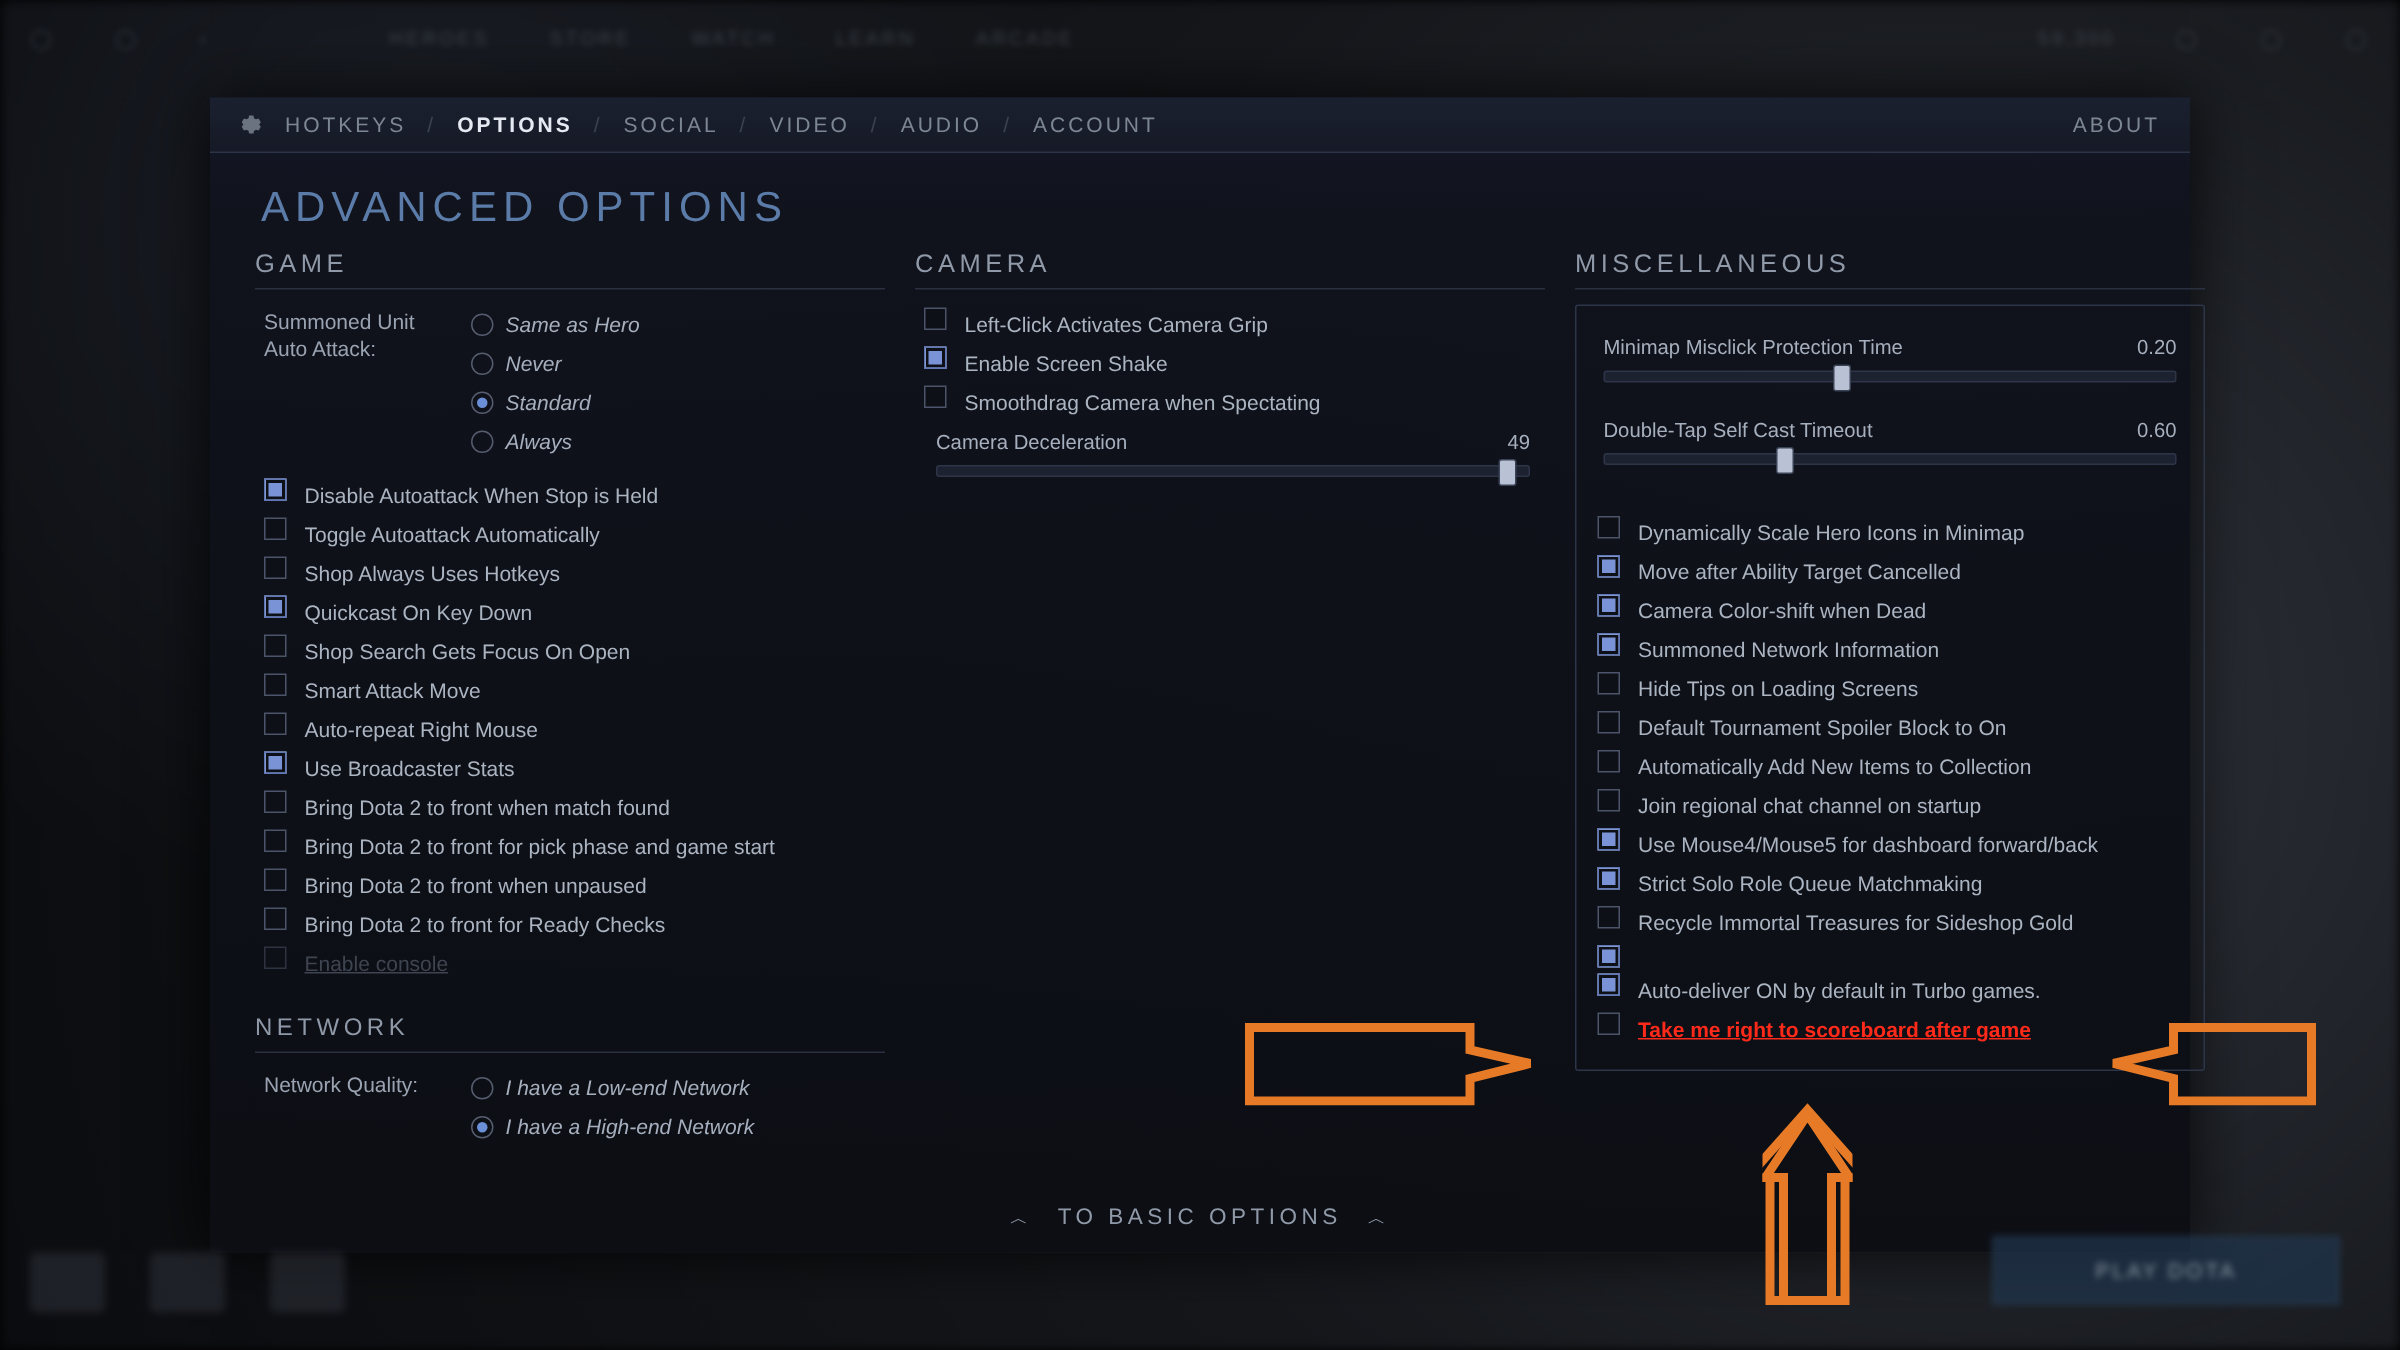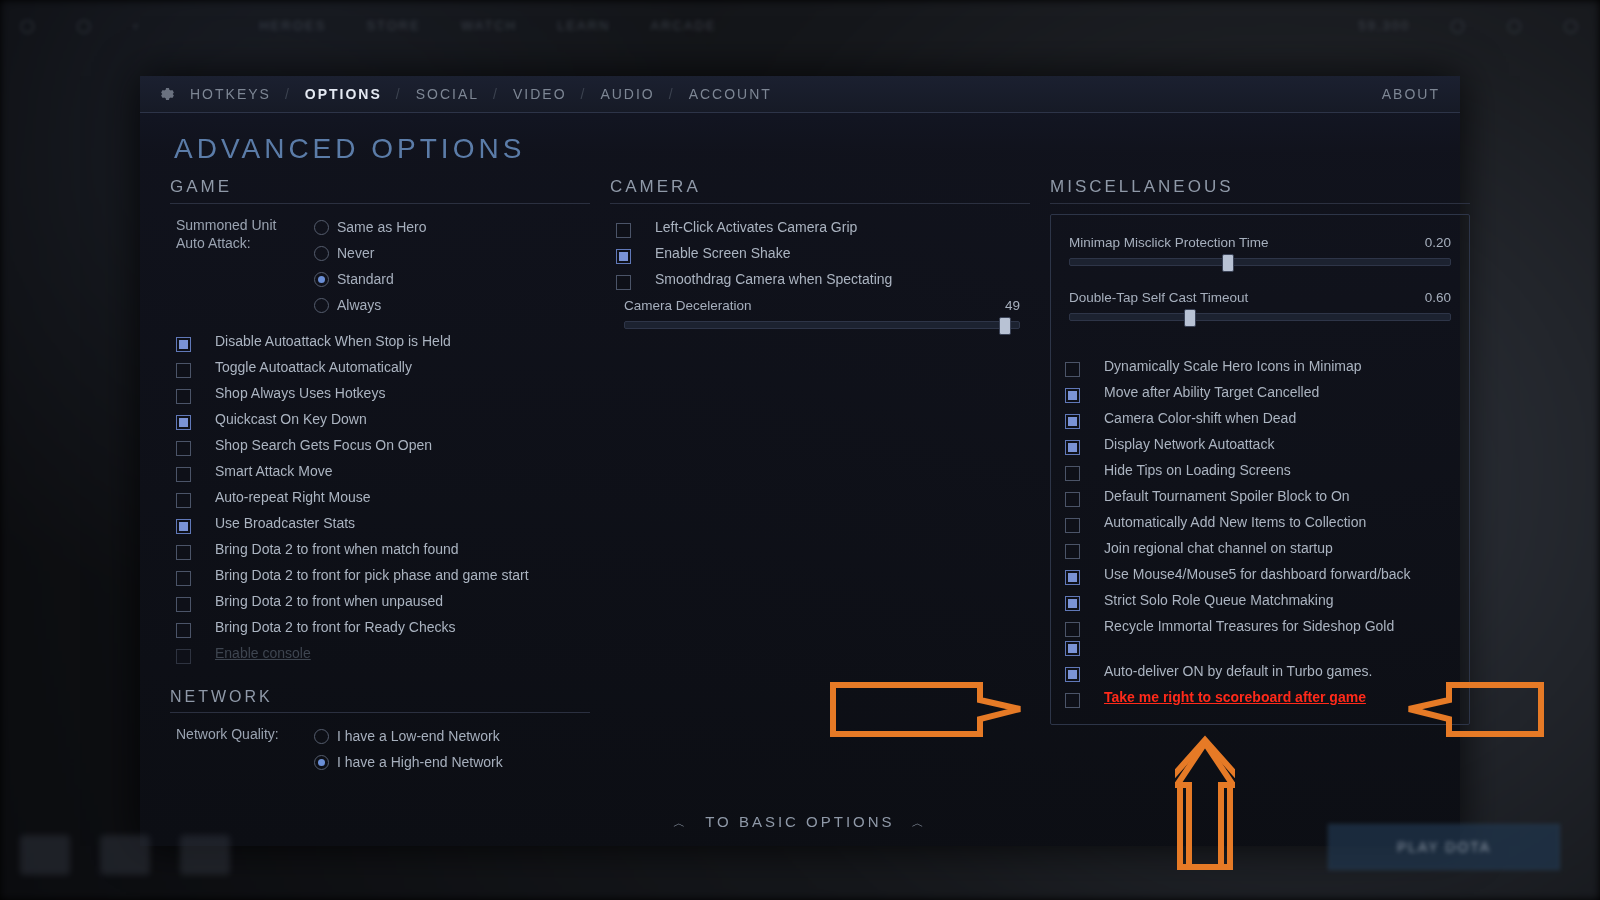--- a/index.html
+++ b/index.html
@@ -3,43 +3,43 @@
 <meta charset="utf-8">
 <style>
 html,body{margin:0;padding:0;width:1600px;height:900px;background:#000;overflow:hidden;font-family:"Segoe UI",Arial,sans-serif;color:#a9b4c2;}
 
 .bg{position:absolute;inset:0;background:radial-gradient(circle at 80% 50%, #2a2d33 0%, #15171b 45%, #0b0c0f 100%);filter:blur(4px);}
 .bg::after{content:"";position:absolute;inset:0;background:radial-gradient(circle at 15% 15%, rgba(60,70,90,.25) 0%, transparent 30%), radial-gradient(circle at 85% 60%, rgba(70,80,100,.15) 0%, transparent 35%);}
 
 .topbar{position:absolute;top:0;left:0;right:0;height:50px;display:flex;align-items:center;padding:0 20px;gap:40px;color:#555d68;font-size:13px;letter-spacing:2px;filter:blur(2px);opacity:.6;}
 .topbar .spacer{flex:1;}
 
-.panel{position:absolute;top:76px;left:140px;width:1320px;height:770px;background:linear-gradient(to bottom, rgba(20,24,40,.93) 0%, rgba(16,18,28,.96) 10%, rgba(12,14,20,.98) 100%);box-shadow:0 0 40px rgba(0,0,0,.8);}
+.panel{position:absolute;top:65px;left:140px;width:1320px;height:770px;background:linear-gradient(to bottom, rgba(20,24,40,.93) 0%, rgba(16,18,28,.96) 10%, rgba(12,14,20,.98) 100%);box-shadow:0 0 40px rgba(0,0,0,.8);}
 
 .tabs{height:36px;background:linear-gradient(to bottom,#1b2030,#161a26);border-bottom:1px solid #2d3448;display:flex;align-items:center;padding:0 16px;gap:10px;font-size:14px;letter-spacing:2px;color:#7d8694;}
 .tabs .gear{width:20px;height:20px;color:#6b7280;display:flex;align-items:center;justify-content:center;}
 .tabs .tab{padding:0 4px;cursor:pointer;}
 .tabs .sep{color:#3c4250;}
 .tabs .tab.active{color:#e4e9f2;font-weight:600;}
 .tabs .about{margin-left:auto;}
 
 .page-title{padding:20px 34px 8px;font-size:28px;letter-spacing:4px;color:#5b7ca8;font-weight:500;}
 
 .cols{display:grid;grid-template-columns:420px 420px 420px;gap:20px;padding:0 30px;}
 .section-title{font-size:17px;letter-spacing:3px;color:#8f99a8;padding:4px 0 6px;border-bottom:1px solid #2b3040;margin-bottom:10px;}
 .subsection-title{font-size:16px;letter-spacing:3px;color:#8f99a8;padding:12px 0 6px;border-bottom:1px solid #2b3040;margin-bottom:10px;margin-top:10px;}
 
 .radio-row{display:flex;align-items:flex-start;gap:18px;padding:2px 6px;font-size:14px;color:#a6afbd;}
 .radio-row .label{width:120px;color:#9aa3b1;line-height:18px;}
 .radio-list{display:flex;flex-direction:column;gap:4px;}
-.radio{display:flex;align-items:center;gap:8px;cursor:pointer;line-height:22px;}
+.radio{display:flex;align-items:center;gap:8px;cursor:pointer;line-height:22px;font-style:italic;}
 .radio .ind{width:13px;height:13px;border:1px solid #555d6e;border-radius:50%;display:flex;align-items:center;justify-content:center;}
 .radio.selected .ind::after{content:"";width:7px;height:7px;border-radius:50%;background:#6b8fd6;}
 
-.check{display:flex;align-items:flex-end;gap:24px;padding:2px 6px;font-size:14px;line-height:22px;color:#abb4c1;cursor:pointer;}
+.check{display:flex;align-items:flex-start;gap:12px;padding:2px 6px;font-size:14px;line-height:22px;color:#abb4c1;cursor:pointer;}
 .check .box{width:13px;height:13px;border:1px solid #4b5468;background:#0e1018;flex-shrink:0;}
 .check.checked .box{background:#3b4d7c;border-color:#5670b3;box-shadow:inset 0 0 0 2px #0e1018, inset 0 0 0 10px #7a93d6;}
 .check.checked .box{background:#c9d4ea;border-color:#6078b8;}
 .check.disabled{color:#3e4550;text-decoration:underline;}
 .check.disabled .box{border-color:#2e3340;}
 
 .slider-row{padding:4px 10px;font-size:13.5px;color:#a6afbd;}
 .slider-row .top{display:flex;justify-content:space-between;padding:2px 0;}
 .slider-track{position:relative;height:6px;background:#1c2230;border:1px solid #2e3548;border-radius:2px;margin-top:6px;}
 .slider-thumb{position:absolute;top:-5px;width:10px;height:16px;background:#b8c2d4;border:1px solid #3a4256;border-radius:2px;}
@@ -265,21 +265,21 @@
             <div class="check checked">
               <span class="box"></span>
               <span class="text">Move after Ability Target Cancelled</span>
             </div>
             <div class="check checked">
               <span class="box"></span>
               <span class="text">Camera Color-shift when Dead</span>
             </div>
             <div class="check checked">
               <span class="box"></span>
-              <span class="text">Display Network Autoattack</span>
+              <span class="text">Summoned Network Information</span>
             </div>
             <div class="check">
               <span class="box"></span>
               <span class="text">Hide Tips on Loading Screens</span>
             </div>
             <div class="check">
               <span class="box"></span>
               <span class="text">Default Tournament Spoiler Block to On</span>
             </div>
             <div class="check">

